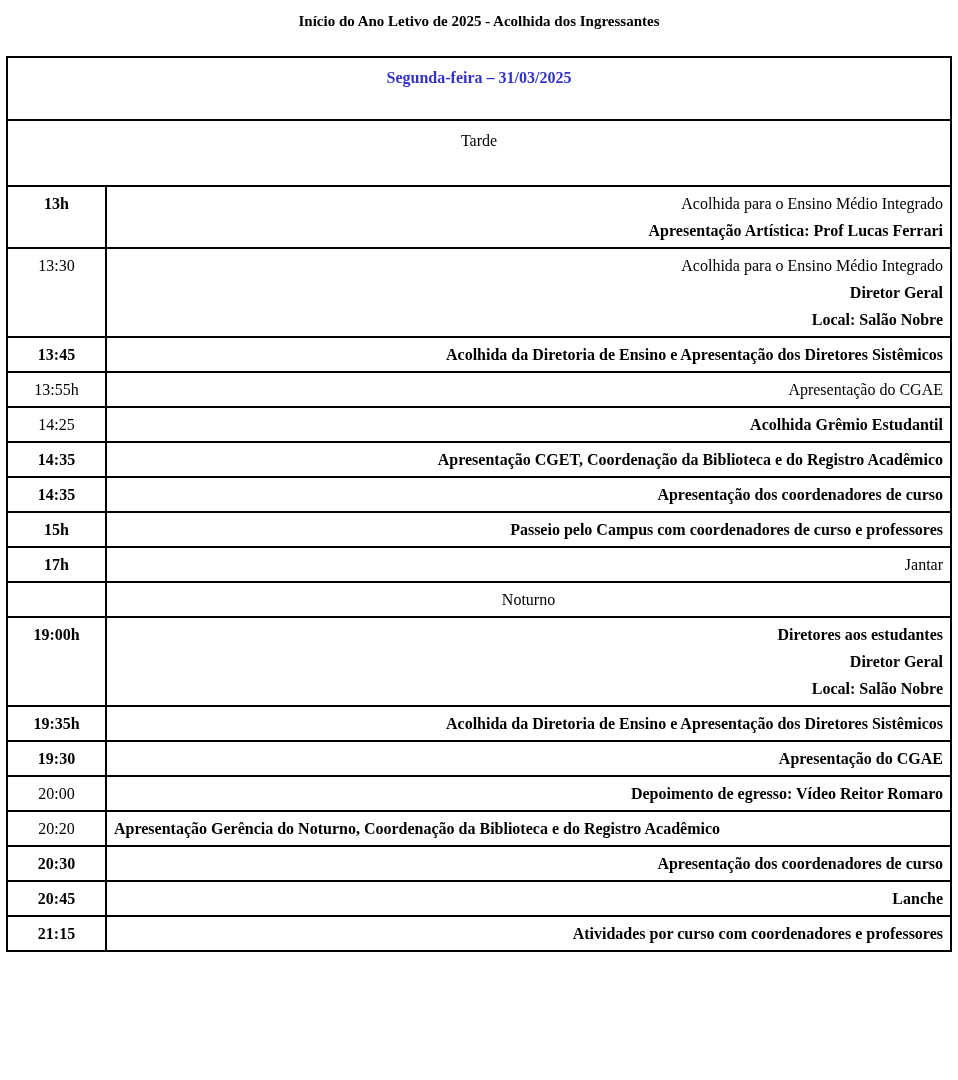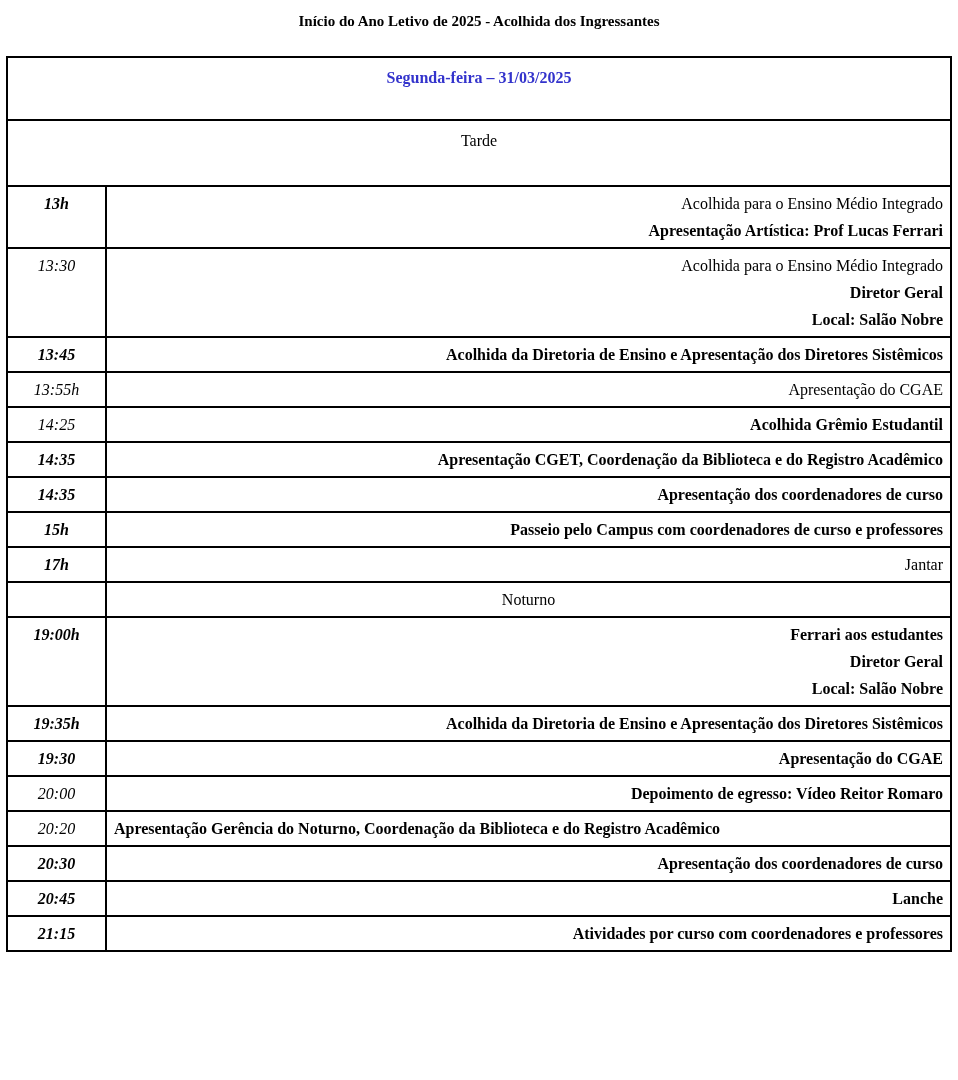--- a/index.html
+++ b/index.html
@@ -43,21 +43,20 @@
   td.section-cell {
     font-weight: normal;
     text-align: center;
   }
   td.section-tall {
     padding-top: 6px;
     padding-bottom: 31px;
   }
   td.time-cell {
     text-align: center;
-    font-style: italic;
   }
   td.time-bold { font-weight: bold; }
   td.activity-cell { text-align: right; }
   td.activity-justify { text-align: justify; }
   .line { white-space: normal; }
   .line.bold { font-weight: bold; }
 </style>
 </head>
 <body>
 
@@ -132,21 +131,21 @@
           <div class="line">Jantar</div>
         </td>
       </tr>
       <tr>
         <td class="time-cell"></td>
         <td class="section-cell">Noturno</td>
       </tr>
       <tr>
         <td class="time-cell time-bold">19:00h</td>
         <td class="activity-cell">
-          <div class="line bold">Ferrari aos estudantes</div>
+          <div class="line bold">Diretores aos estudantes</div>
           <div class="line bold">Diretor Geral</div>
           <div class="line bold">Local: Salão Nobre</div>
         </td>
       </tr>
       <tr>
         <td class="time-cell time-bold">19:35h</td>
         <td class="activity-cell">
           <div class="line bold">Acolhida da Diretoria de Ensino e Apresentação dos Diretores Sistêmicos</div>
         </td>
       </tr>

